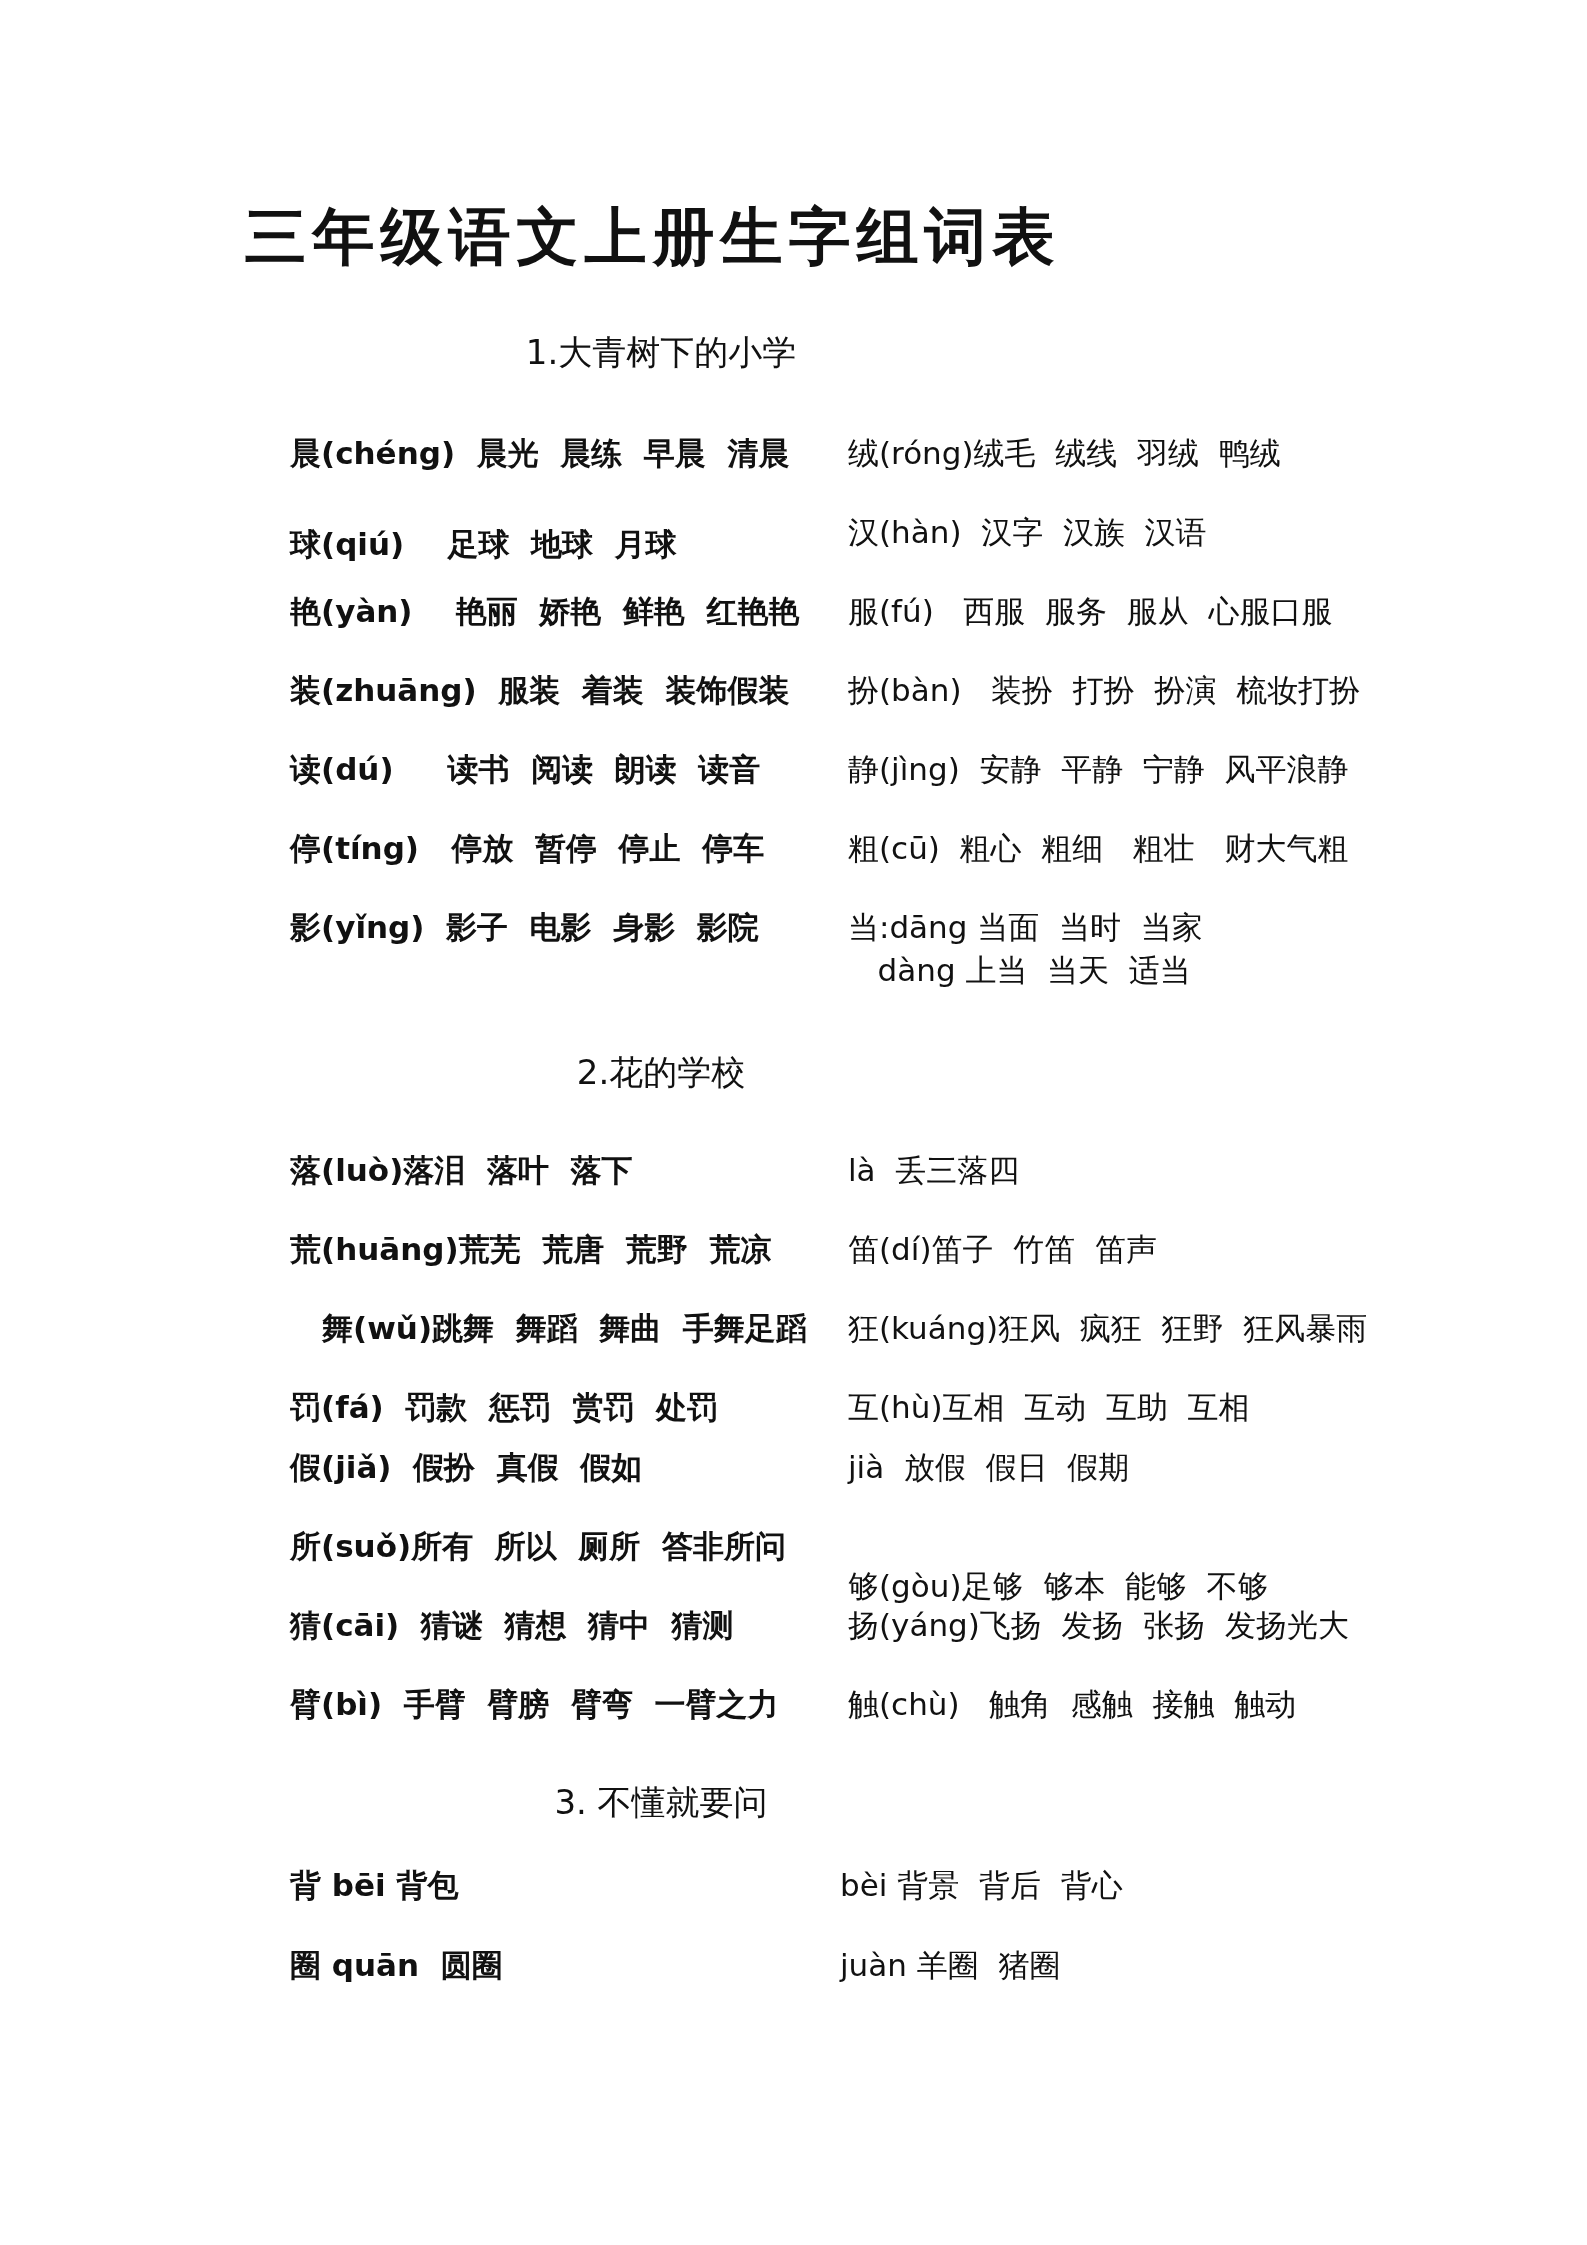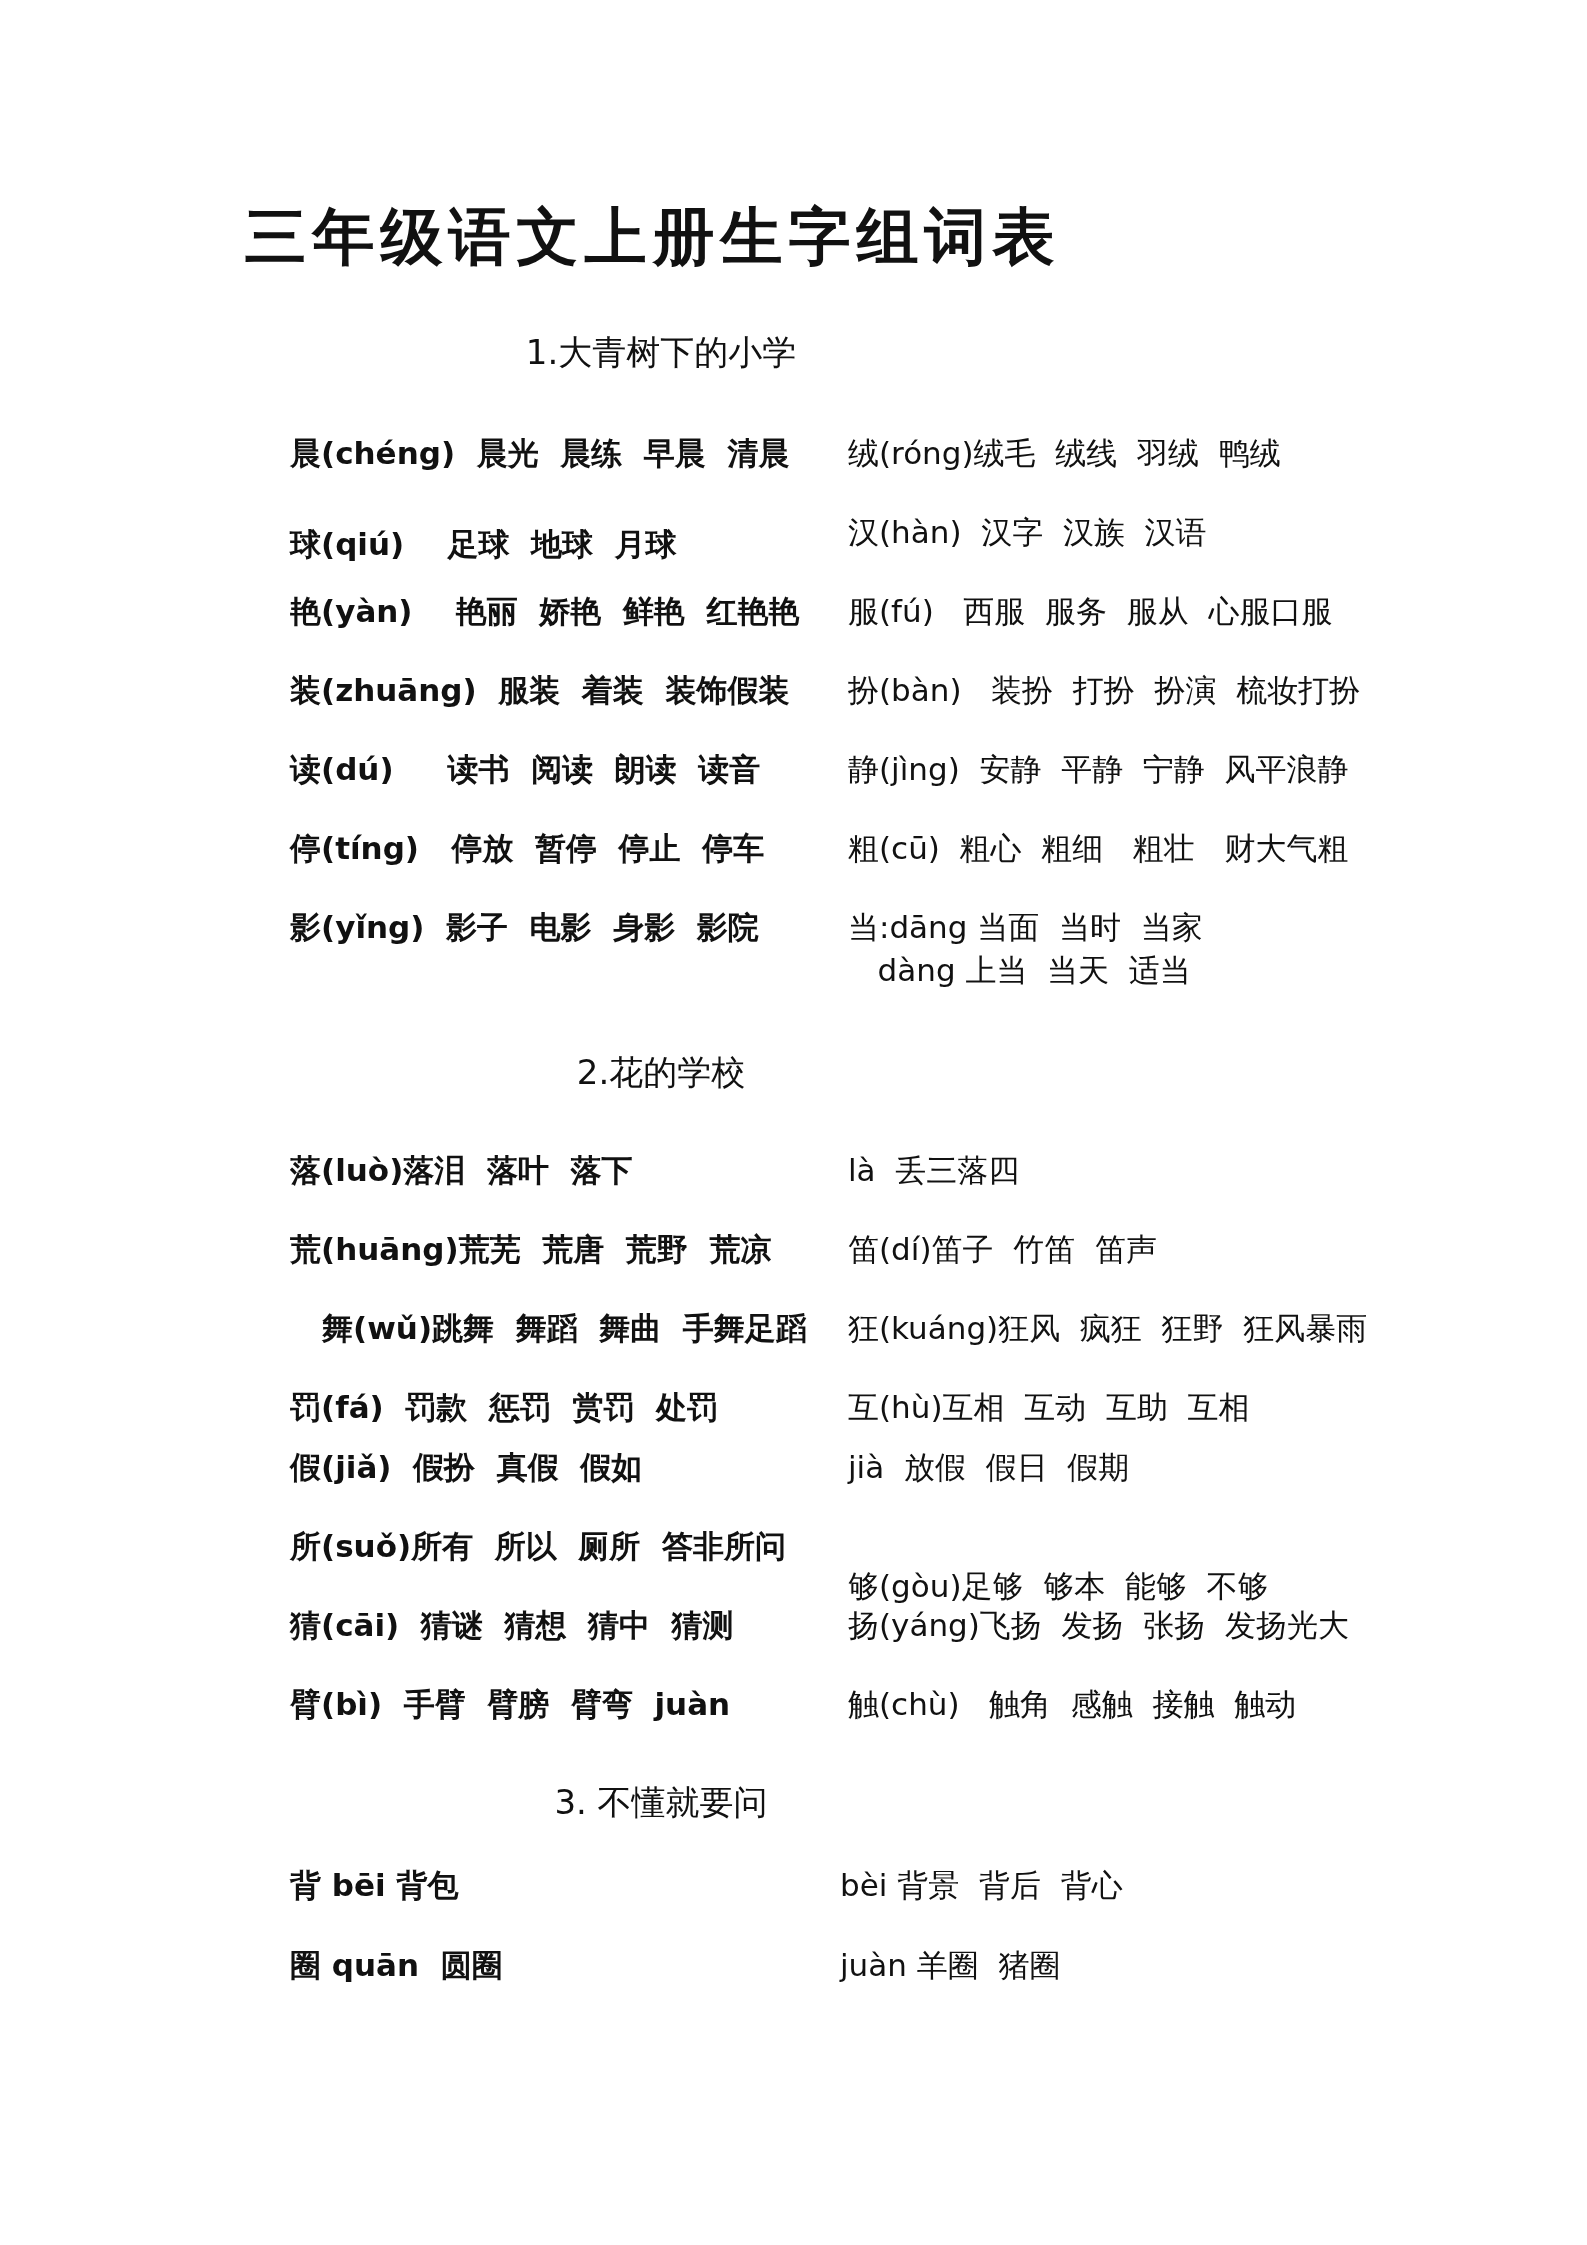--- a/index.html
+++ b/index.html
@@ -42,21 +42,21 @@
 <div class="ln c1" style="top:1313px;margin-left:32px;">舞(wǔ)跳舞  舞蹈  舞曲  手舞足蹈</div>
 <div class="ln c2" style="top:1313px;">狂(kuáng)狂风  疯狂  狂野  狂风暴雨</div>
 <div class="ln c1" style="top:1392px;">罚(fá)  罚款  惩罚  赏罚  处罚</div>
 <div class="ln c2" style="top:1392px;">互(hù)互相  互动  互助  互相</div>
 <div class="ln c1" style="top:1452px;">假(jiǎ)  假扮  真假  假如</div>
 <div class="ln c2" style="top:1452px;">jià  放假  假日  假期</div>
 <div class="ln c1" style="top:1531px;">所(suǒ)所有  所以  厕所  答非所问</div>
 <div class="ln c2" style="top:1531px;margin-top:40px;">够(gòu)足够  够本  能够  不够</div>
 <div class="ln c1" style="top:1610px;">猜(cāi)  猜谜  猜想  猜中  猜测</div>
 <div class="ln c2" style="top:1610px;">扬(yáng)飞扬  发扬  张扬  发扬光大</div>
-<div class="ln c1" style="top:1689px;">臂(bì)  手臂  臂膀  臂弯  juàn</div>
+<div class="ln c1" style="top:1689px;">臂(bì)  手臂  臂膀  臂弯  一臂之力</div>
 <div class="ln c2" style="top:1689px;">触(chù)   触角  感触  接触  触动</div>
 
 <div class="h" style="top:1780px;">3.  不懂就要问</div>
 
 <div class="ln c1" style="top:1870px;">背 bēi 背包</div>
 <div class="ln c2" style="top:1870px; left:840px;">bèi 背景  背后  背心</div>
 <div class="ln c1" style="top:1950px;">圈 quān  圆圈</div>
 <div class="ln c2" style="top:1950px; left:840px;">juàn 羊圈  猪圈</div>
 
 </body></html>

